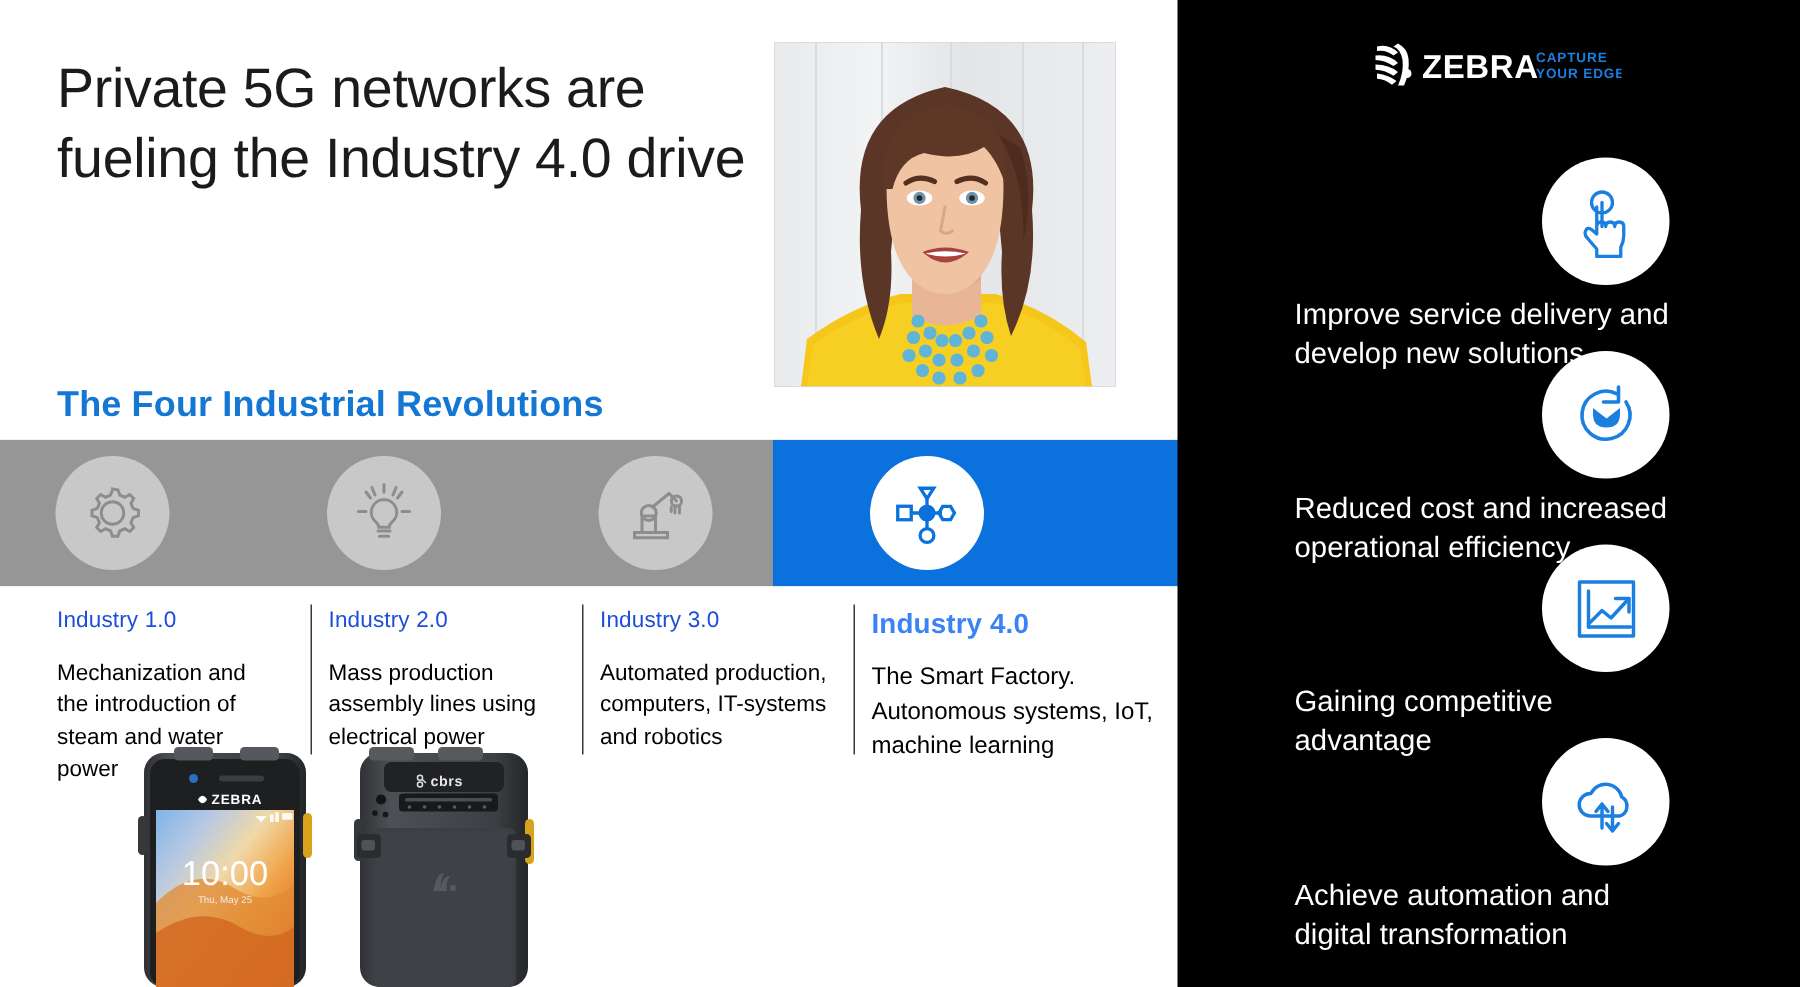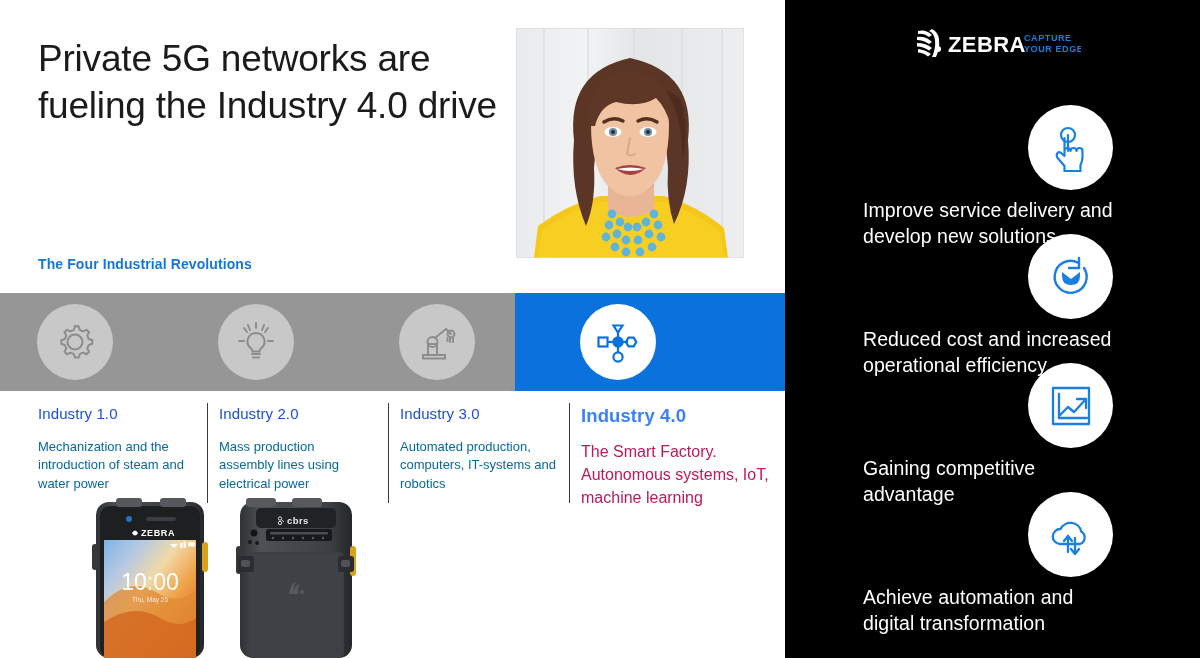--- a/index.html
+++ b/index.html
@@ -18,21 +18,21 @@
     letter-spacing: -0.2px;
   }
   .headshot {
     position: absolute; left: 516px; top: 28px; width: 228px; height: 230px;
     overflow: hidden; background: #e9eaec;
   }
   .headshot svg { display: block; width: 228px; height: 230px; }
 
   .section-title {
     position: absolute; left: 38px; top: 256px;
-    font-size: 14px; font-weight: bold; color: #1577d4; letter-spacing: 0.1px;
+    font-size: 24px; font-weight: bold; color: #1577d4; letter-spacing: 0.1px;
   }
 
   
   .band { position: absolute; left: 0; top: 293px; width: 838px; height: 98px; }
   .band-gray {
     position: absolute; left: 0; top: 0; width: 565px; height: 98px;
     background: #969696;
     clip-path: polygon(0 0, 515px 0, 565px 49px, 515px 98px, 0 98px);
   }
   .band-blue {
@@ -50,22 +50,22 @@
 
   
   .cap { position: absolute; top: 405px; }
   .cap .era {
     font-size: 15px; color: #1d4ed8; font-weight: 400; margin-bottom: 16px;
     letter-spacing: 0.1px;
   }
   .cap.is-active .era {
     color: #3b82f6; font-weight: bold; font-size: 18.5px; margin-bottom: 13px;
   }
-  .cap .desc { font-size: 13px; color: #0369a1; line-height: 1.42; }
-  .cap.is-active .desc { font-size: 16px; line-height: 1.45; color: #be185d; }
+  .cap .desc { font-size: 15px; color: #000000; line-height: 1.42; }
+  .cap.is-active .desc { font-size: 16px; line-height: 1.45; color: #000000; }
   .divider {
     position: absolute; top: 403px; width: 1px; height: 100px; background: #3a3a3a;
   }
 
   
   .devices { position: absolute; left: 70px; top: 498px; width: 330px; height: 160px; }
   .devices svg { display: block; }
 
   
   .panel {

